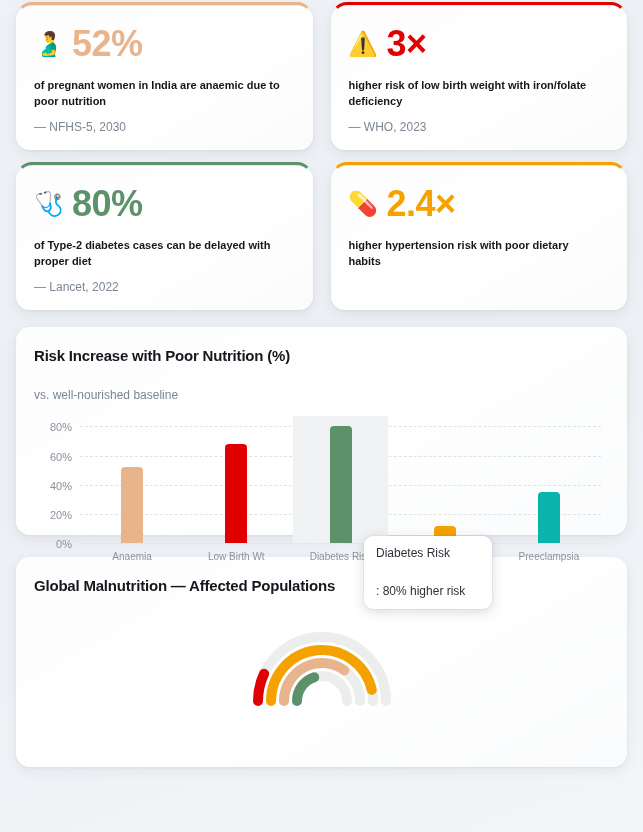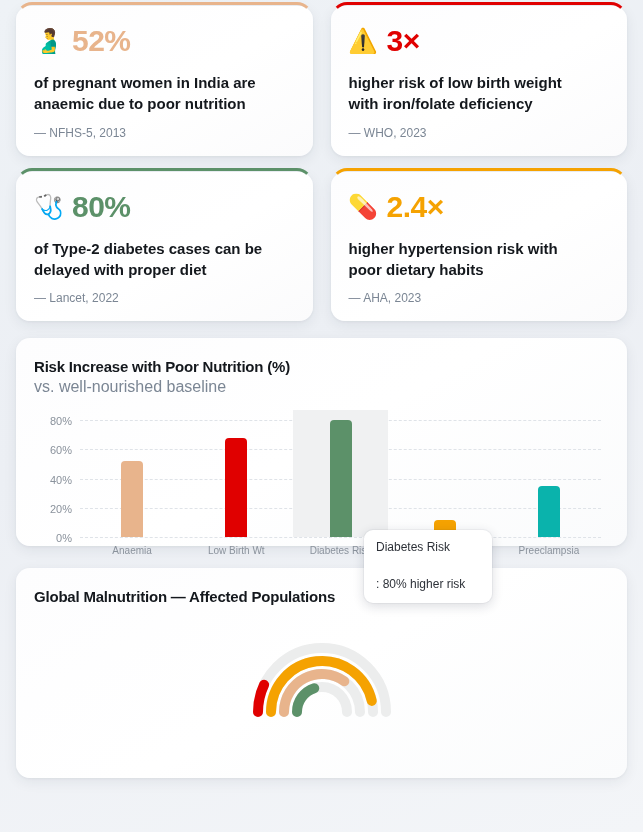--- a/index.html
+++ b/index.html
@@ -63,30 +63,30 @@
   }
 
   .stat-emoji {
     font-size: 24px;
     line-height: 1;
     width: 26px;
     text-align: center;
   }
 
   .stat-value {
-    font-size: 30px;
+    font-size: 36px;
     font-weight: 700;
     letter-spacing: -0.5px;
     color: var(--accent);
     line-height: 1;
     text-align: right;
   }
 
   .stat-desc {
-    font-size: 15px;
+    font-size: 11px;
     font-weight: 700;
     line-height: 1.42;
     color: #14181d;
     margin-bottom: 11px;
     max-width: 246px;
   }
 
   .stat-source {
     font-size: 12px;
     color: #7b8694;
@@ -105,23 +105,23 @@
   .panel-global { margin-top: 22px; height: 210px; }
 
   .panel-title {
     font-size: 15px;
     font-weight: 700;
     color: #14181d;
     letter-spacing: -0.2px;
   }
 
   .panel-sub {
-    font-size: 16px;
+    font-size: 12px;
     color: #7b8694;
-    margin-top: 3px;
+    margin-top: 24px;
   }
 
   
   .chart {
     position: relative;
     margin-top: 14px;
     height: 170px;
   }
 
   .plot {
@@ -230,21 +230,21 @@
 <div class="page">
 
   <div class="stat-grid">
 
     <div class="stat-card" id="card0" style="--accent: #e8b48c;">
       <div class="stat-head">
         <span class="stat-emoji">🫃</span>
         <span class="stat-value">52%</span>
       </div>
       <div class="stat-desc">of pregnant women in India are anaemic due to poor nutrition</div>
-      <div class="stat-source">— NFHS-5, 2013</div>
+      <div class="stat-source">— NFHS-5, 2030</div>
     </div>
 
     <div class="stat-card" id="card1" style="--accent: #e00000;">
       <div class="stat-head">
         <span class="stat-emoji">⚠️</span>
         <span class="stat-value">3×</span>
       </div>
       <div class="stat-desc">higher risk of low birth weight with iron/folate deficiency</div>
       <div class="stat-source">— WHO, 2023</div>
     </div>
@@ -257,21 +257,20 @@
       <div class="stat-desc">of Type-2 diabetes cases can be delayed with proper diet</div>
       <div class="stat-source">— Lancet, 2022</div>
     </div>
 
     <div class="stat-card" id="card3" style="--accent: #f5a201;">
       <div class="stat-head">
         <span class="stat-emoji">💊</span>
         <span class="stat-value">2.4×</span>
       </div>
       <div class="stat-desc">higher hypertension risk with poor dietary habits</div>
-      <div class="stat-source">— AHA, 2023</div>
     </div>
 
   </div>
 
   <div class="panel panel-chart">
     <div class="panel-title">Risk Increase with Poor Nutrition (%)</div>
     <div class="panel-sub">vs. well-nourished baseline</div>
 
     <div class="chart">
       <div class="plot" id="plot">

